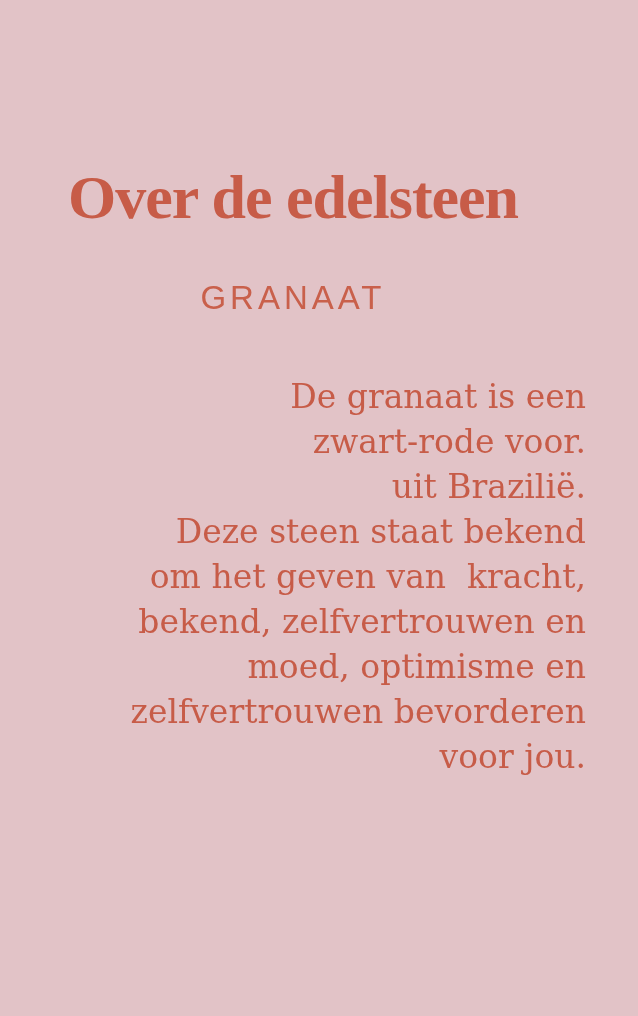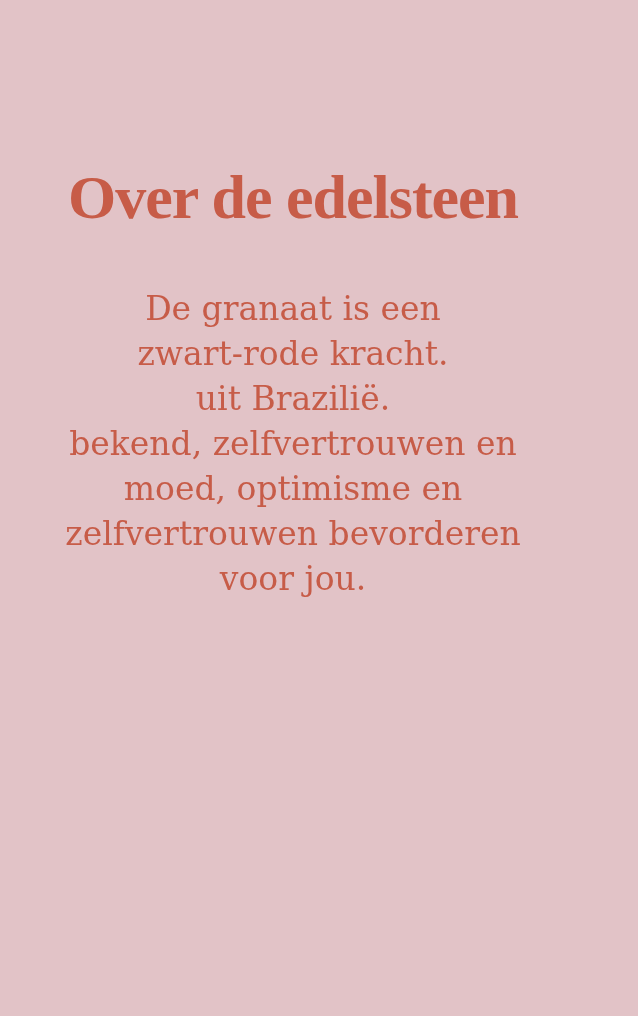--- a/index.html
+++ b/index.html
@@ -41,31 +41,35 @@
   .body-text {
     margin-top: 58px;
     font-family: "DejaVu Serif", serif;
     font-weight: 400;
     font-size: 33px;
     line-height: 45px;
     color: #c75c48;
   }
   .body-line {
     white-space: pre-wrap; 
+    text-align: right;
   }
 </style>
 </head>
 <body>
 
 <div class="panel">
   <h1 class="title">Over de edelsteen</h1>
 
+  <p class="subtitle">GRANAAT</p>
 
   <div class="body-text">
     <div class="body-line">De granaat is een</div>
-    <div class="body-line">zwart-rode kracht.</div>
+    <div class="body-line">zwart-rode voor.</div>
     <div class="body-line">uit Brazilië.</div>
+    <div class="body-line">Deze steen staat bekend</div>
+    <div class="body-line">om het geven van  kracht,</div>
     <div class="body-line">bekend, zelfvertrouwen en</div>
     <div class="body-line">moed, optimisme en</div>
     <div class="body-line">zelfvertrouwen bevorderen</div>
     <div class="body-line">voor jou.</div>
   </div>
 </div>
 
 </body></html>

